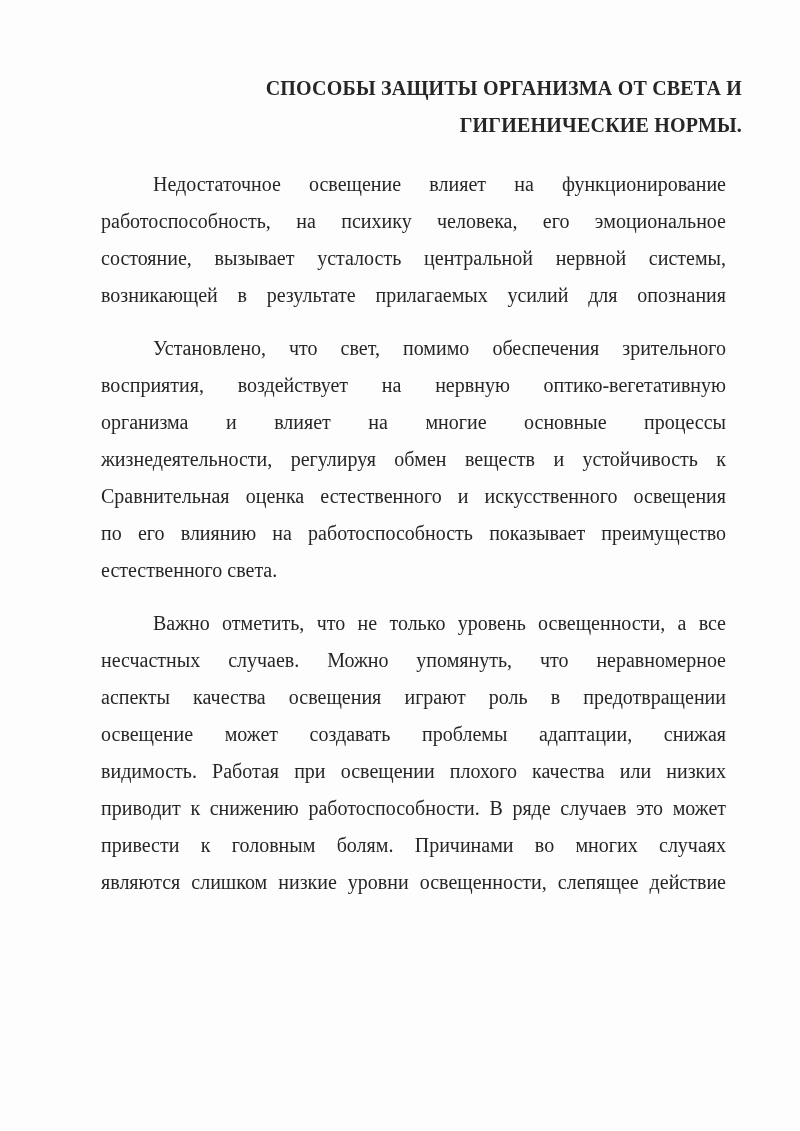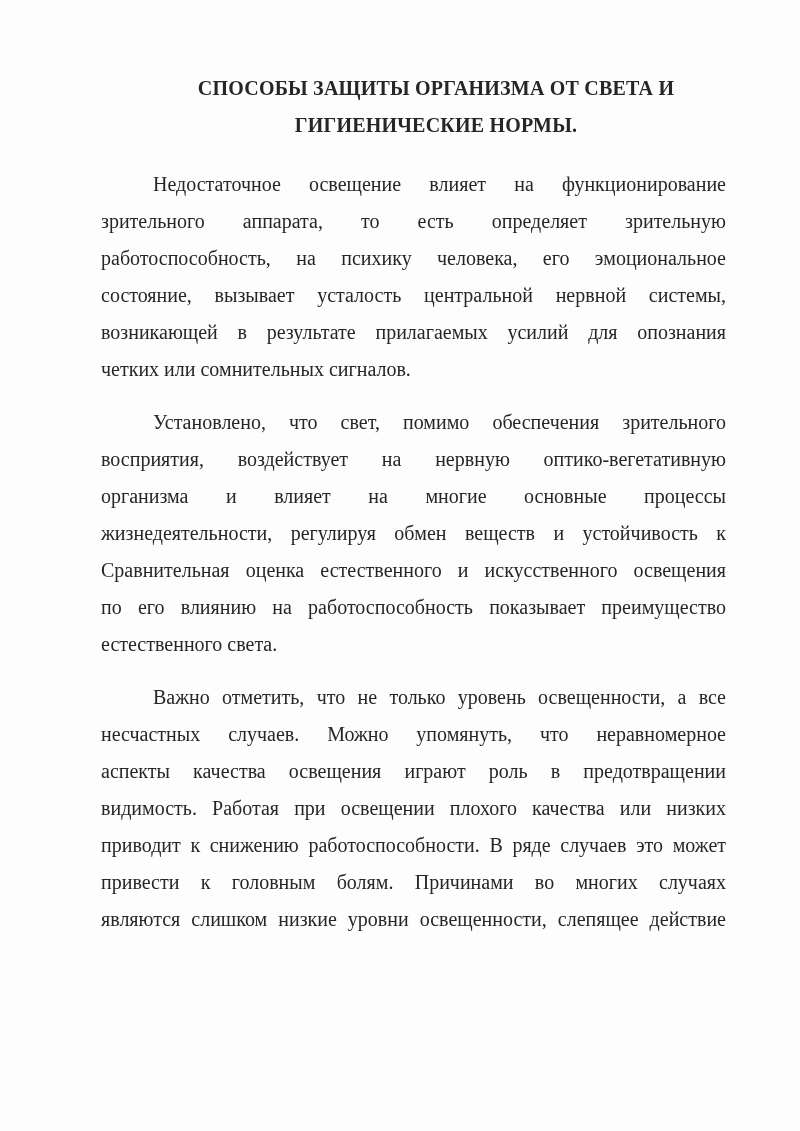--- a/index.html
+++ b/index.html
@@ -15,21 +15,21 @@
     overflow: hidden;
     font-family: "Liberation Serif", "DejaVu Serif", serif;
     color: #262626;
   }
   .doc-title {
     position: absolute;
     top: 70px;
     left: 85px;
     right: 58px;
     padding-left: 45px;   
-    text-align: center;
+    text-align: right;
     font-weight: bold;
     font-size: 20px;
     letter-spacing: 0.2px;
   }
   .doc-title .title-line {
     height: 37px;
     line-height: 37px;
     white-space: nowrap;
   }
   .doc-body {
@@ -62,39 +62,38 @@
 <div class="page">
 
   <div class="doc-title">
     <div class="title-line">СПОСОБЫ ЗАЩИТЫ ОРГАНИЗМА ОТ СВЕТА И</div>
     <div class="title-line">ГИГИЕНИЧЕСКИЕ НОРМЫ.</div>
   </div>
 
   <div class="doc-body" id="doc-body">
       <div class="paragraph">
         <div class="text-line indent">Недостаточное освещение влияет на функционирование</div>
-        <div class="text-line">зрительного аппарата, то есть определяет зрительную</div>
         <div class="text-line">работоспособность, на психику человека, его эмоциональное</div>
         <div class="text-line">состояние, вызывает усталость центральной нервной системы,</div>
         <div class="text-line">возникающей в результате прилагаемых усилий для опознания</div>
-        <div class="text-line flush">четких или сомнительных сигналов.</div>
       </div>
       <div class="paragraph">
         <div class="text-line indent">Установлено, что свет, помимо обеспечения зрительного</div>
         <div class="text-line">восприятия, воздействует на нервную оптико-вегетативную</div>
         <div class="text-line">организма и влияет на многие основные процессы</div>
         <div class="text-line">жизнедеятельности, регулируя обмен веществ и устойчивость к</div>
         <div class="text-line">Сравнительная оценка естественного и искусственного освещения</div>
         <div class="text-line">по его влиянию на работоспособность показывает преимущество</div>
         <div class="text-line flush">естественного света.</div>
       </div>
       <div class="paragraph">
         <div class="text-line indent">Важно отметить, что не только уровень освещенности, а все</div>
         <div class="text-line">несчастных случаев. Можно упомянуть, что неравномерное</div>
         <div class="text-line">аспекты качества освещения играют роль в предотвращении</div>
+        <div class="text-line">освещение может создавать проблемы адаптации, снижая</div>
         <div class="text-line">видимость. Работая при освещении плохого качества или низких</div>
         <div class="text-line">приводит к снижению работоспособности. В ряде случаев это может</div>
         <div class="text-line">привести к головным болям. Причинами во многих случаях</div>
         <div class="text-line">являются слишком низкие уровни освещенности, слепящее действие</div>
       </div>
     </div>
 
 </div>
 
 </body></html>

